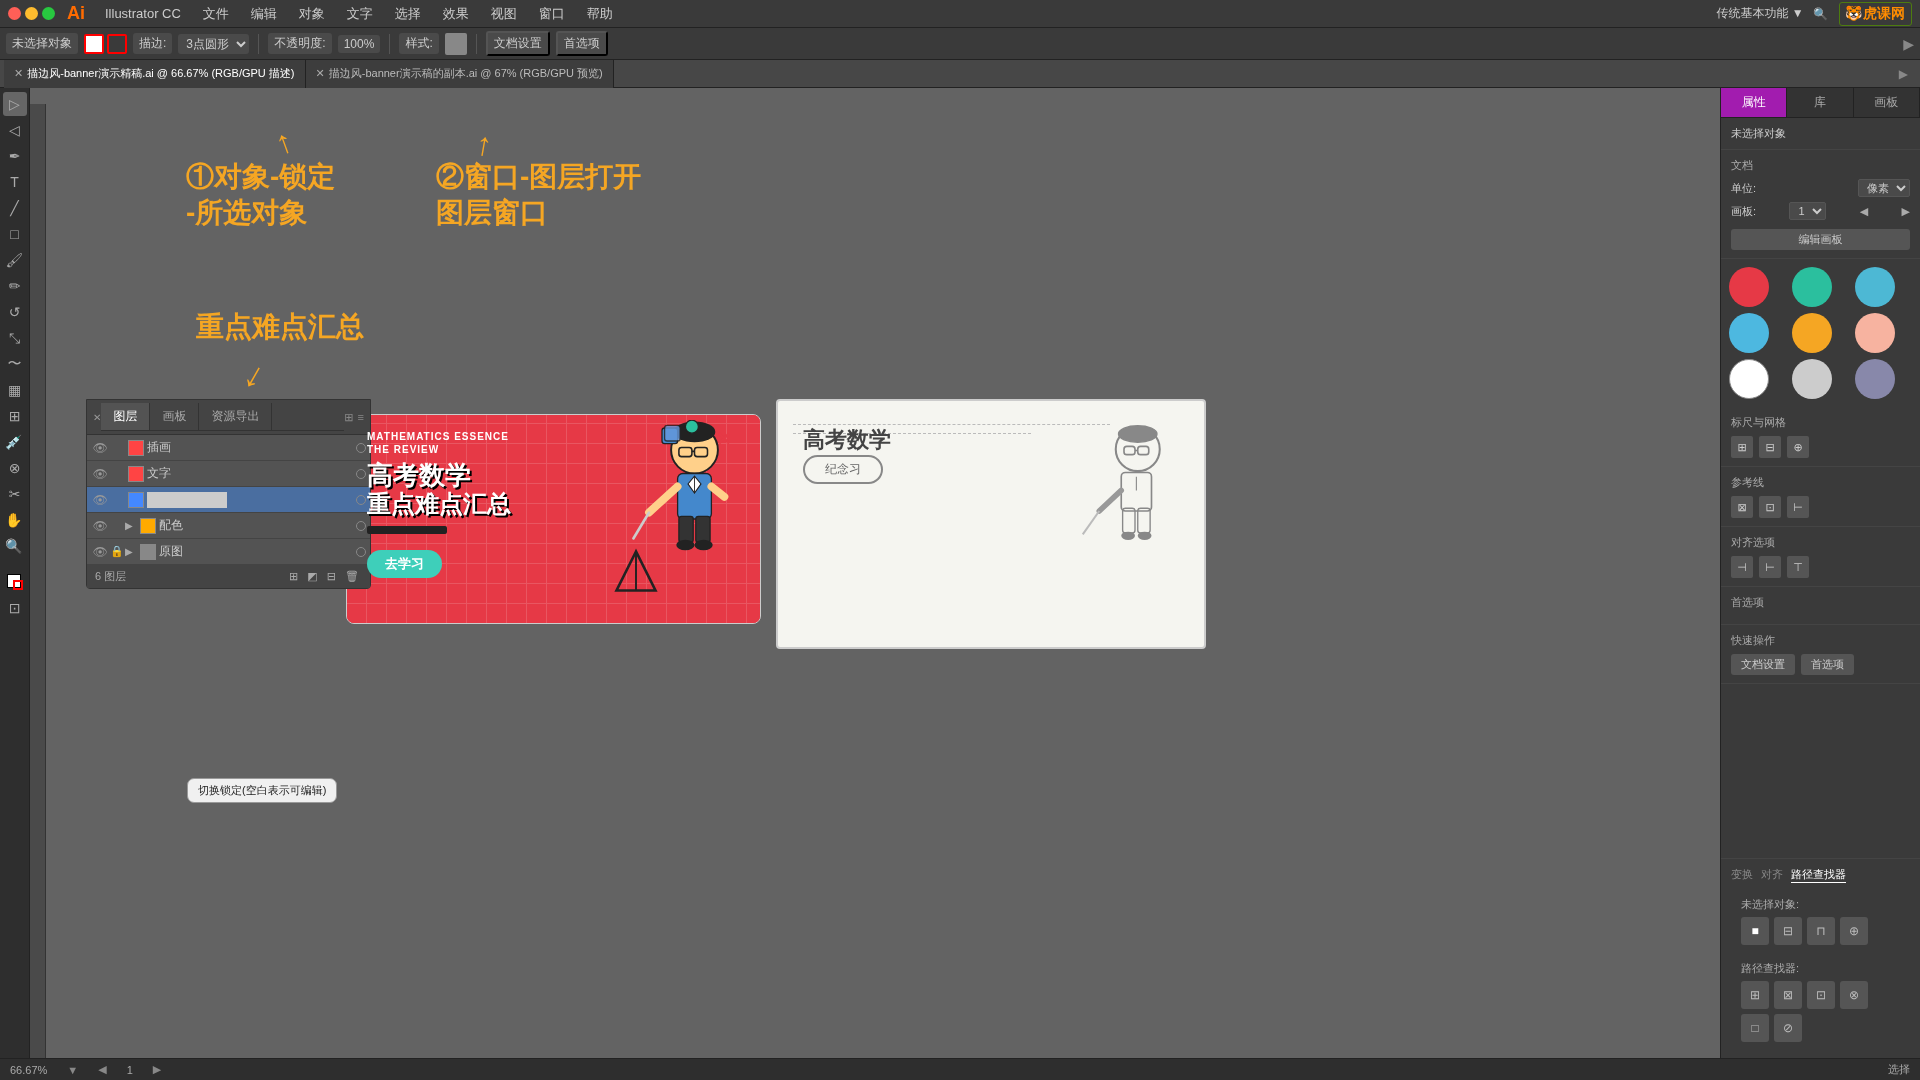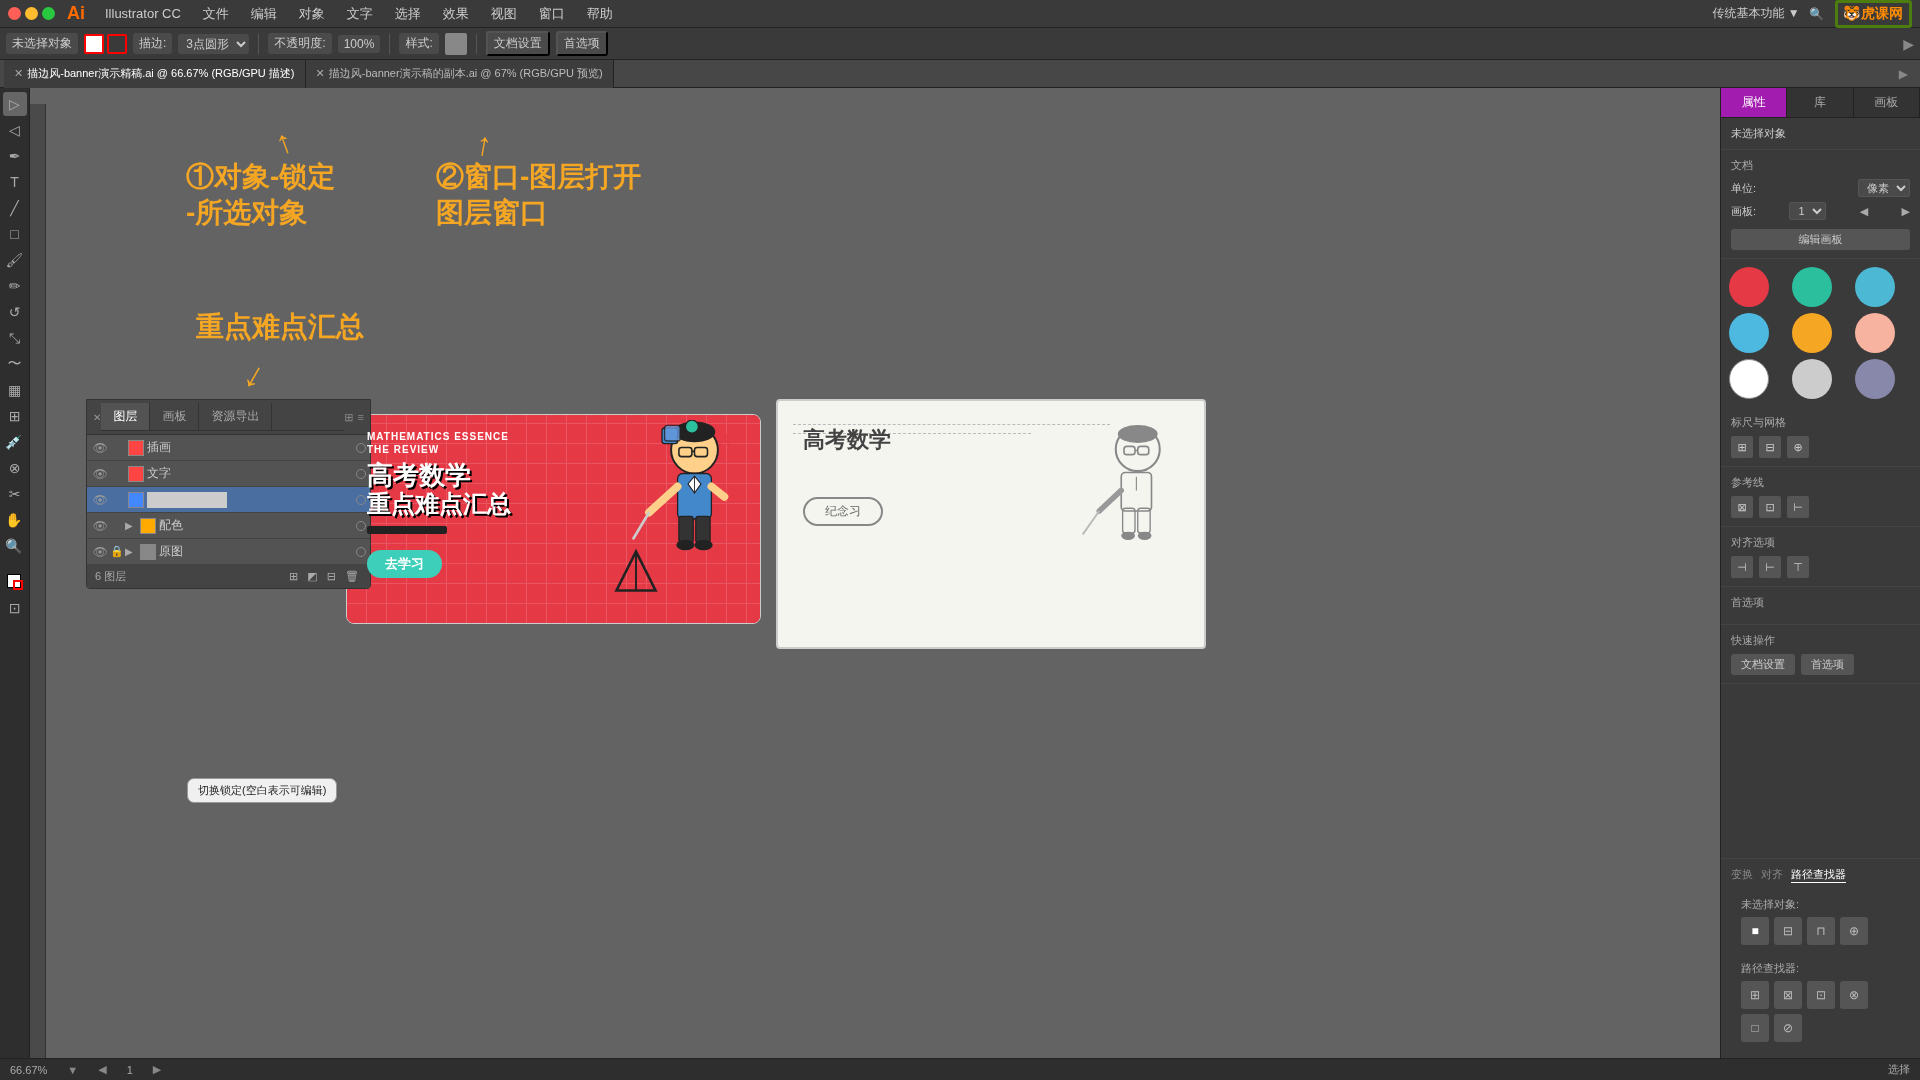--- a/index.html
+++ b/index.html
@@ -10,21 +10,21 @@
       width: 100%; height: 28px; background: #3a3a3a; display: flex; align-items: center;
       padding: 0 8px; gap: 2px; border-bottom: 1px solid #222;
     }
     .mac-btn { width: 13px; height: 13px; border-radius: 50%; display: inline-block; margin-right: 2px; }
     .mac-close { background: #ff5f57; }
     .mac-min { background: #febc2e; }
     .mac-max { background: #28c840; }
     .ai-logo { color: #ff6b00; font-size: 18px; font-weight: bold; margin: 0 8px; }
     .menu-item { color: #ccc; font-size: 13px; padding: 2px 10px; cursor: pointer; }
     .menu-right { margin-left: auto; display: flex; align-items: center; gap: 10px; color: #ccc; font-size: 12px; }
-    .tiger-logo { color: #ff8c00; font-size: 14px; font-weight: bold; border: 3px solid #4d7c0f; padding: 2px 6px; border-radius: 3px; }
+    .tiger-logo { color: #ff8c00; font-size: 14px; font-weight: bold; border: 1px solid #4d7c0f; padding: 2px 6px; border-radius: 3px; }
 
     
     #toolbar {
       width: 100%; height: 32px; background: #3a3a3a; display: flex; align-items: center;
       padding: 0 6px; gap: 6px; border-bottom: 1px solid #222;
     }
     .toolbar-item { color: #ccc; font-size: 12px; padding: 2px 6px; background: #4a4a4a; border-radius: 3px; cursor: pointer; }
     .toolbar-sep { width: 1px; height: 20px; background: #555; margin: 0 3px; }
     .toolbar-select { background: #4a4a4a; color: #ccc; border: none; font-size: 12px; padding: 2px 4px; border-radius: 3px; }
 
@@ -317,21 +317,21 @@
         <div class="sketch-inner">
 
           <div style="position:absolute;inset:0;padding:15px;">
 
             <div style="border-top:1px dashed #bbb;width:80%;margin:8px 0;"></div>
             <div style="border-top:1px dashed #bbb;width:60%;margin:8px 0;"></div>
           </div>
 
           <div style="position:relative;z-index:2;padding:10px 0 0 10px;">
             <div style="font-size:22px;font-weight:700;color:#444;font-family:'Segoe UI',sans-serif;line-height:1.3;">高考数学</div>
-            <div style="border:2px solid #888;border-radius:20px;padding:4px 20px;font-size:12px;color:#666;display:inline-block;margin-top:42px;">纪念习</div>
+            <div style="border:2px solid #888;border-radius:20px;padding:4px 20px;font-size:12px;color:#666;display:inline-block;">纪念习</div>
           </div>
 
           <div style="position:absolute;right:15px;top:10px;width:120px;height:210px;">
             <svg viewBox="0 0 80 130" width="110" height="200">
               <circle cx="50" cy="20" r="16" fill="none" stroke="#888" stroke-width="1.5"></circle>
               <ellipse cx="50" cy="9" rx="14" ry="6" fill="#888" stroke="#888" stroke-width="1"></ellipse>
               <rect x="40" y="18" width="8" height="6" rx="2" fill="none" stroke="#888" stroke-width="1.2"></rect>
               <rect x="50" y="18" width="8" height="6" rx="2" fill="none" stroke="#888" stroke-width="1.2"></rect>
               <line x1="48" y1="21" x2="50" y2="21" stroke="#888" stroke-width="1"></line>
               <rect x="38" y="37" width="22" height="28" rx="3" fill="none" stroke="#888" stroke-width="1.2"></rect>

